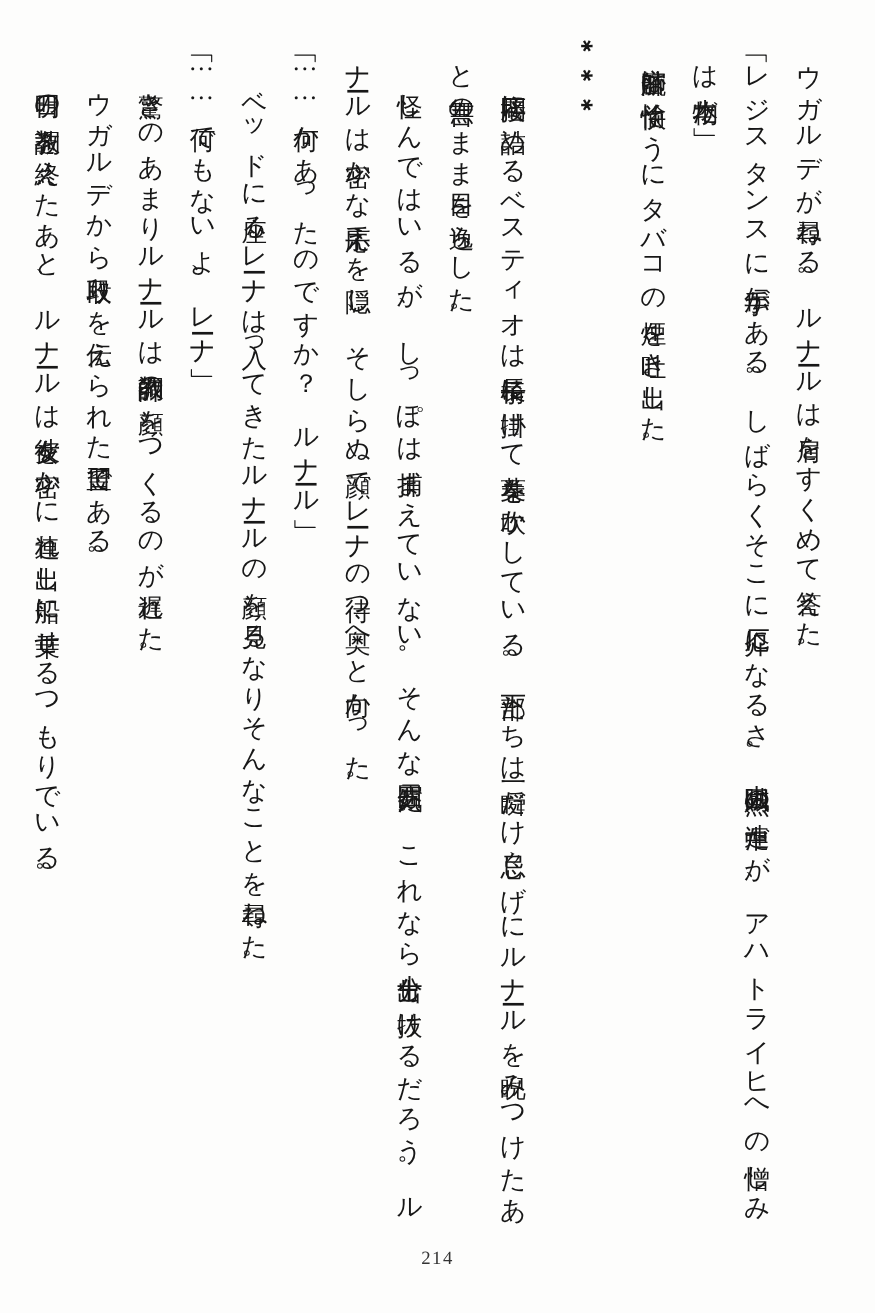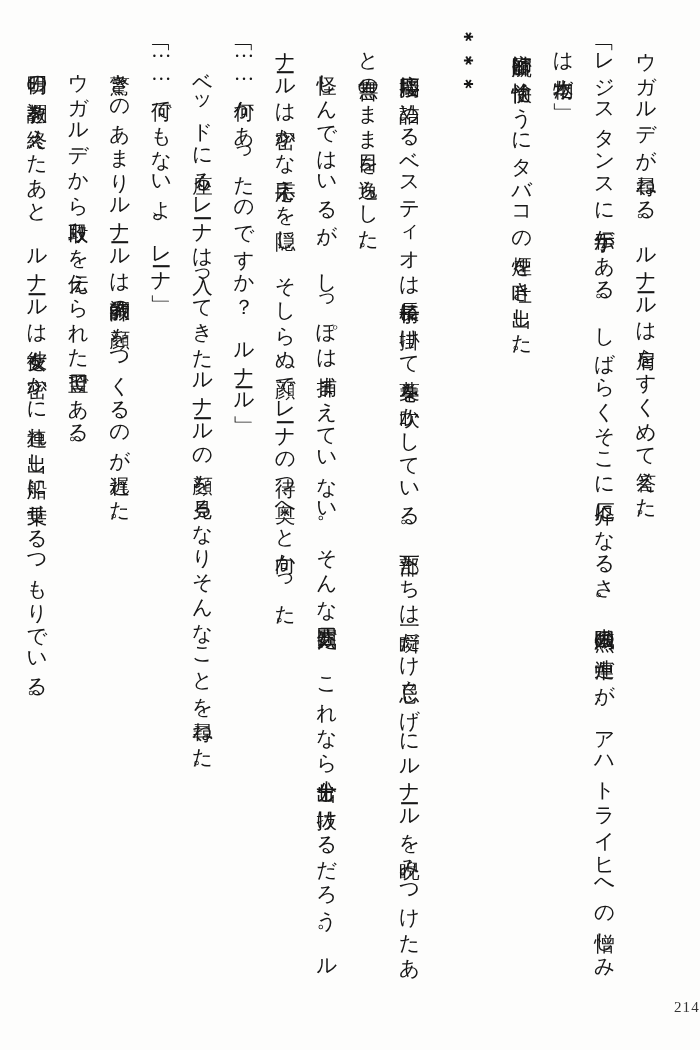--- a/index.html
+++ b/index.html
@@ -59,21 +59,21 @@
     white-space: nowrap;
     font-weight: 700;
     letter-spacing: 0.18em;
     padding: 0.2em 0;
   }
   .page-number {
     position: absolute;
     bottom: 34px;
     left: 0;
     right: 0;
-    text-align: right;
+    text-align: center;
     font-size: 15px;
     color: #333333;
     font-family: "Liberation Serif", "DejaVu Serif", serif;
     letter-spacing: 0.08em;
   }
 </style>
 </head>
 <body>
 
 <div class="page">

